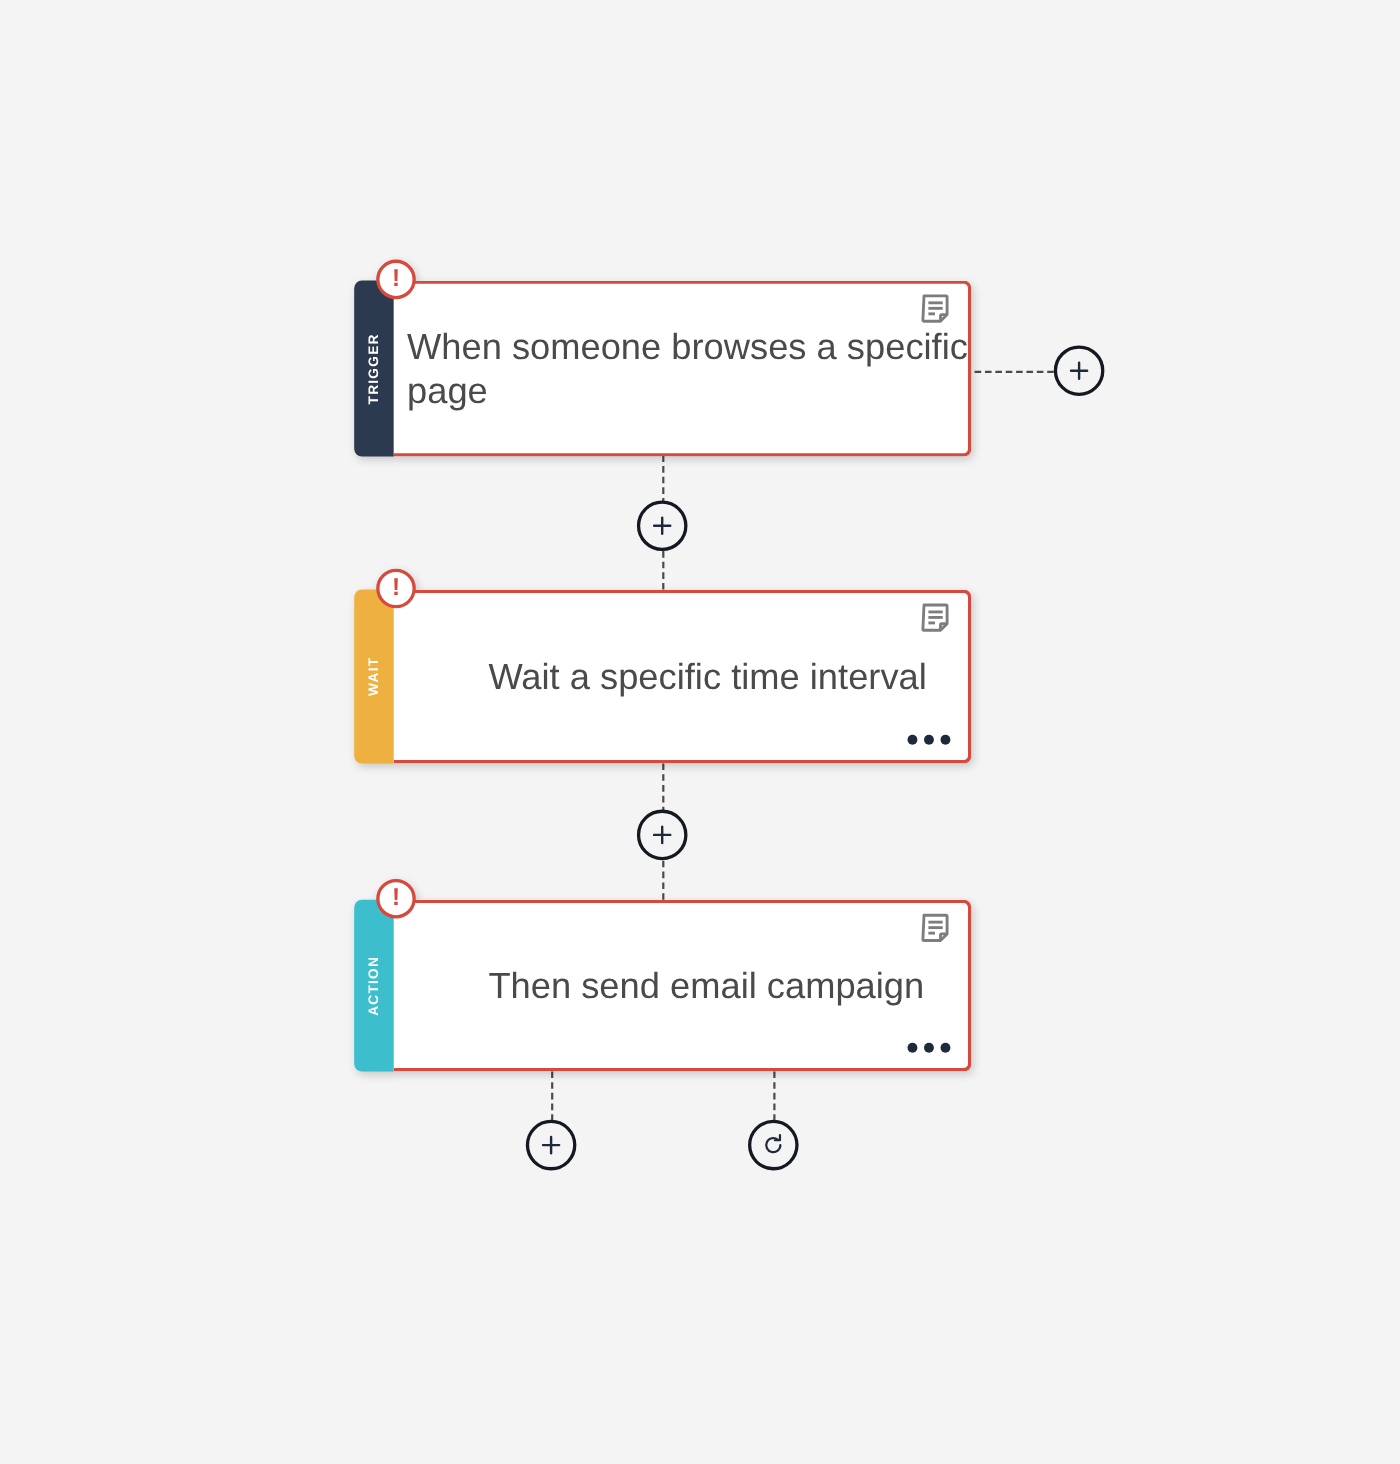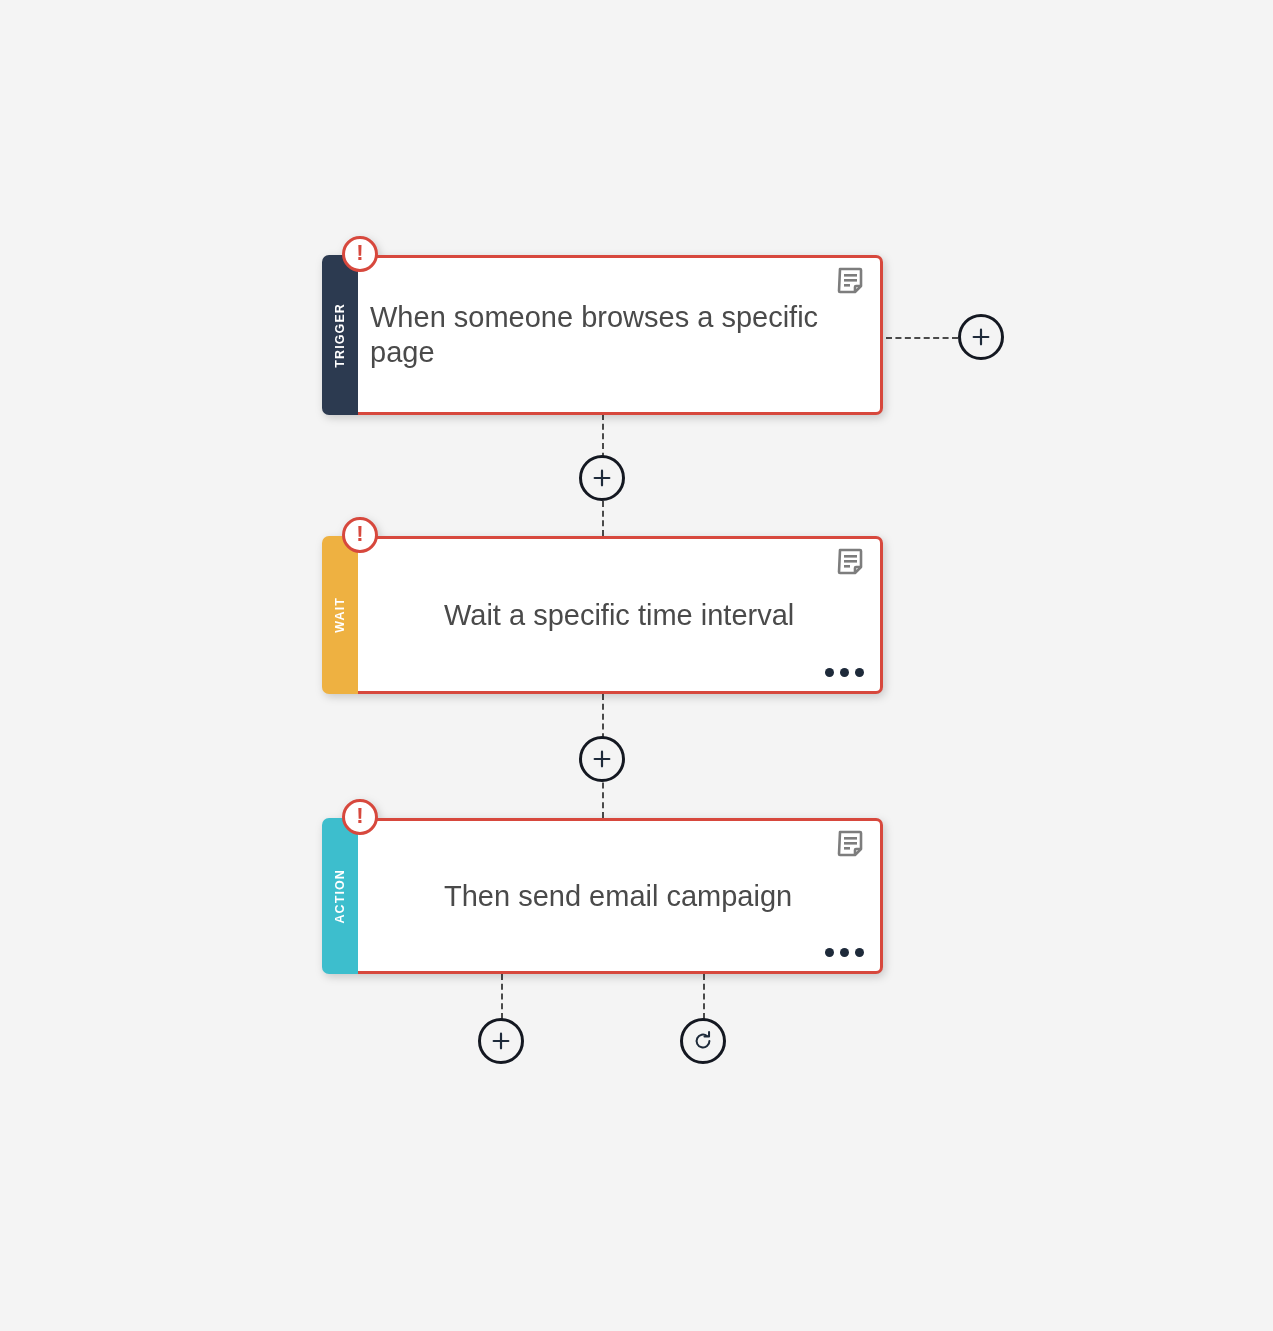--- a/index.html
+++ b/index.html
@@ -81,21 +81,21 @@
     border: 3px solid #d7483d;
     border-left: none;
     border-radius: 0 7px 7px 0;
     box-sizing: border-box;
     position: relative;
     display: flex;
     align-items: center;
   }
   .card-title {
     color: #4a4a4a;
-    font-size: 29px;
+    font-size: 33px;
     font-weight: 400;
     padding-left: 12px;
     line-height: 1.2;
   }
 
   
   .warn-badge {
     position: absolute;
     left: -16px;
     top: -22px;

